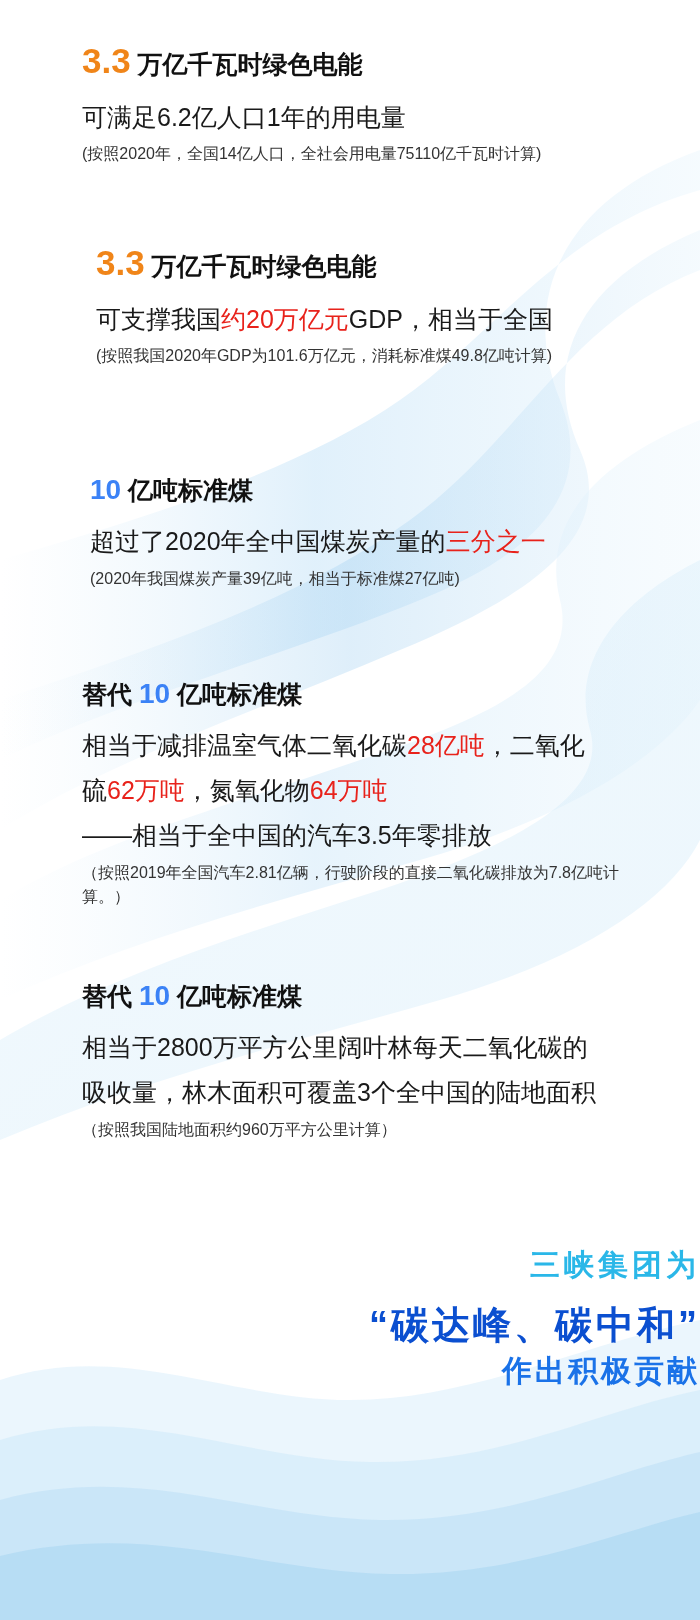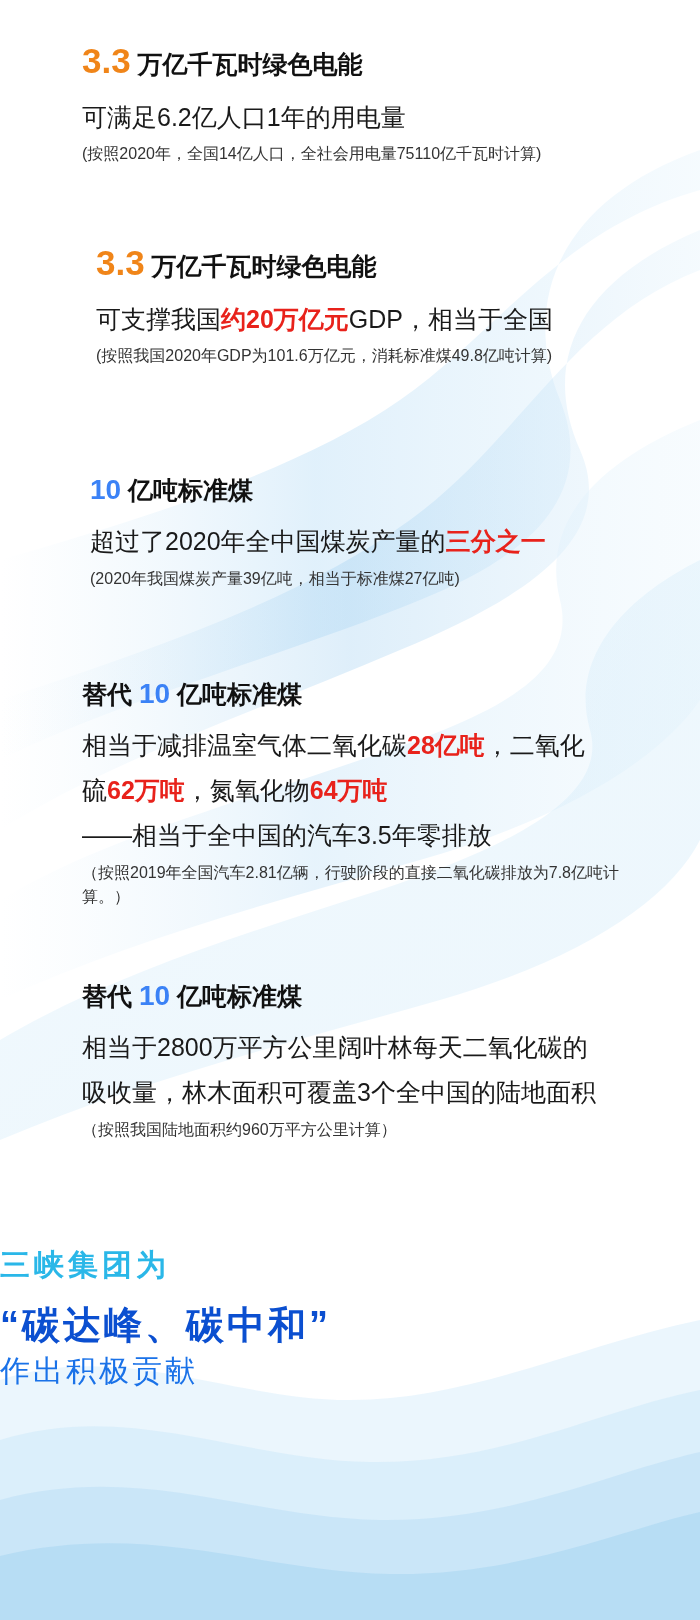--- a/index.html
+++ b/index.html
@@ -63,53 +63,53 @@
   }
   .body-line {
     font-size: 25px;
     font-weight: normal;
     line-height: 1.55;
     margin: 0 0 6px 0;
     color: #1a1a1a;
   }
   .red {
     color: #e8221b;
-    font-weight: bold;
+    font-weight: normal;
   }
   .note {
     font-size: 16px;
     color: #333333;
     line-height: 1.5;
     margin: 6px 0 0 0;
     font-weight: normal;
   }
   .footer {
     position: absolute;
     left: 0;
     width: 700px;
-    text-align: left;
+    text-align: right;
     z-index: 2;
   }
   .footer-line1 {
     color: #2ab7e8;
     font-size: 30px;
     font-weight: bold;
     letter-spacing: 4px;
     margin-bottom: 14px;
   }
   .footer-line2 {
     color: #0b4fd0;
     font-size: 38px;
     font-weight: bold;
     letter-spacing: 3px;
   }
   .footer-line3 {
     color: #1a72e8;
     font-size: 30px;
-    font-weight: normal;
+    font-weight: bold;
     letter-spacing: 3px;
   }
 </style>
 </head>
 <body>
 
 <svg class="bg-waves" viewBox="0 0 700 1620" preserveAspectRatio="none">
   <defs>
     <linearGradient id="g1" x1="0" y1="0" x2="1" y2="0">
       <stop offset="0%" stop-color="#dff0fb" stop-opacity="0.0"></stop>

